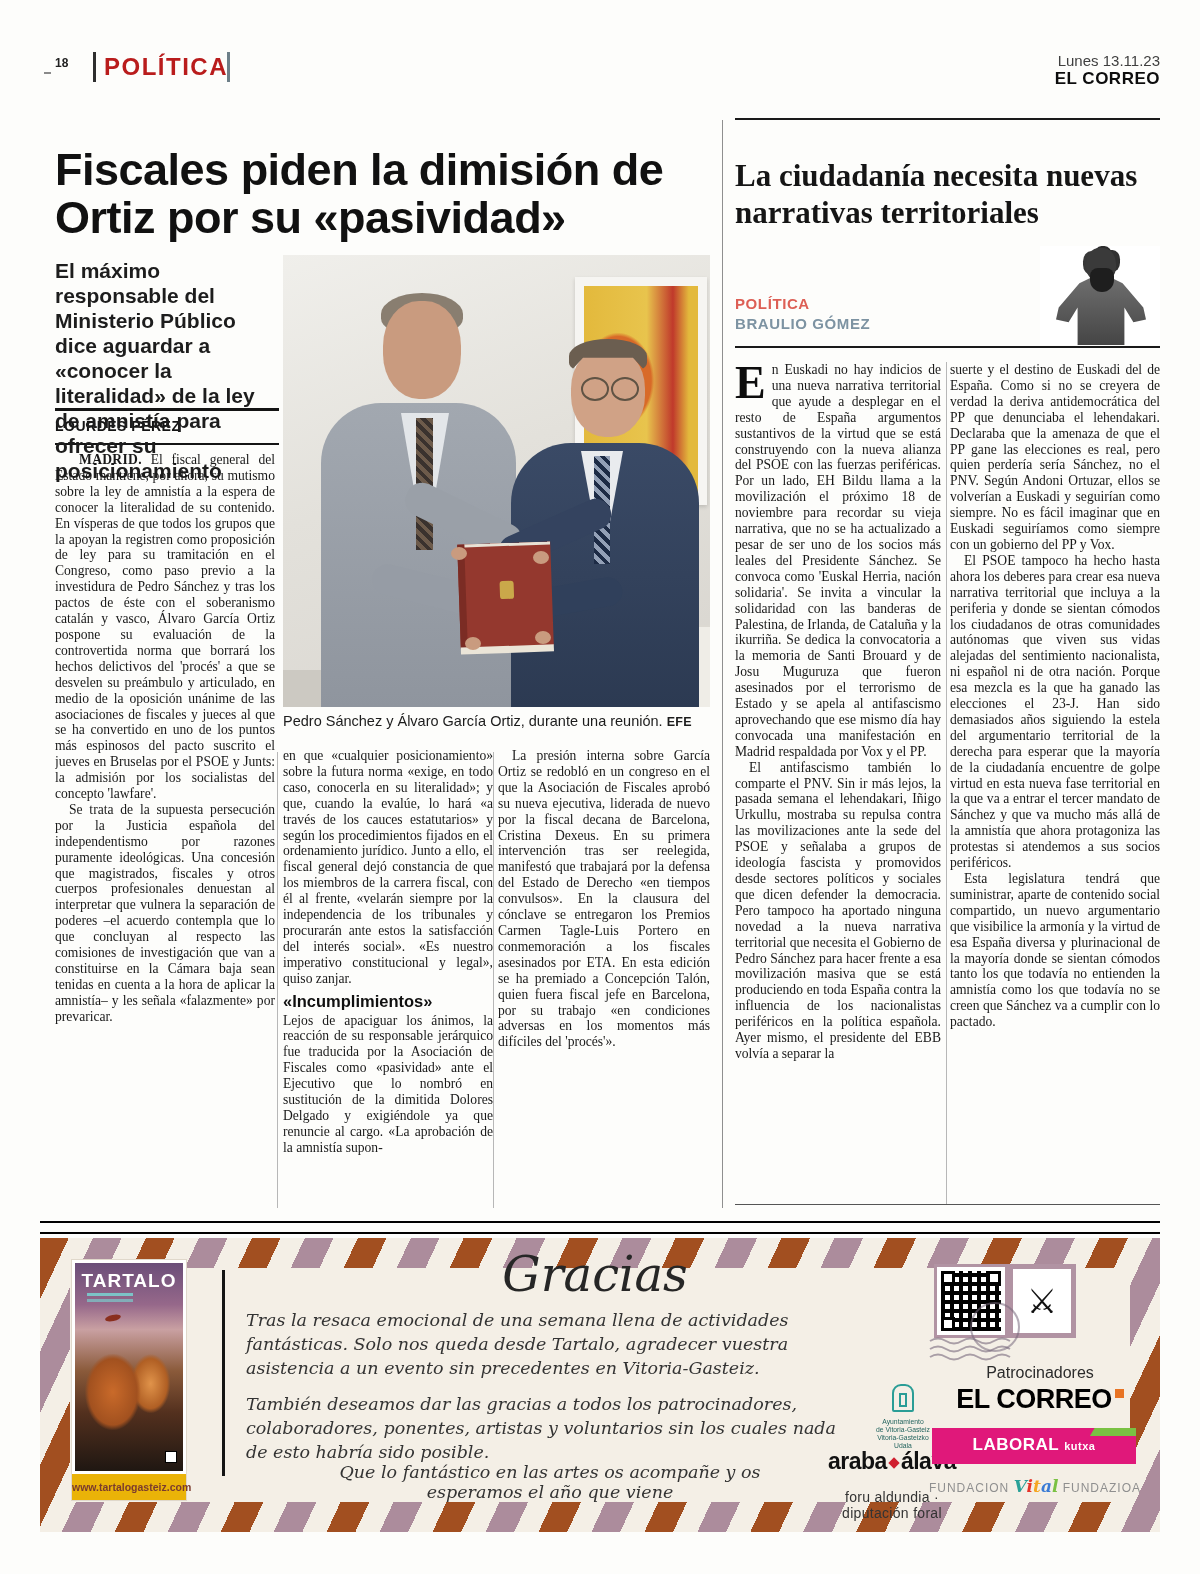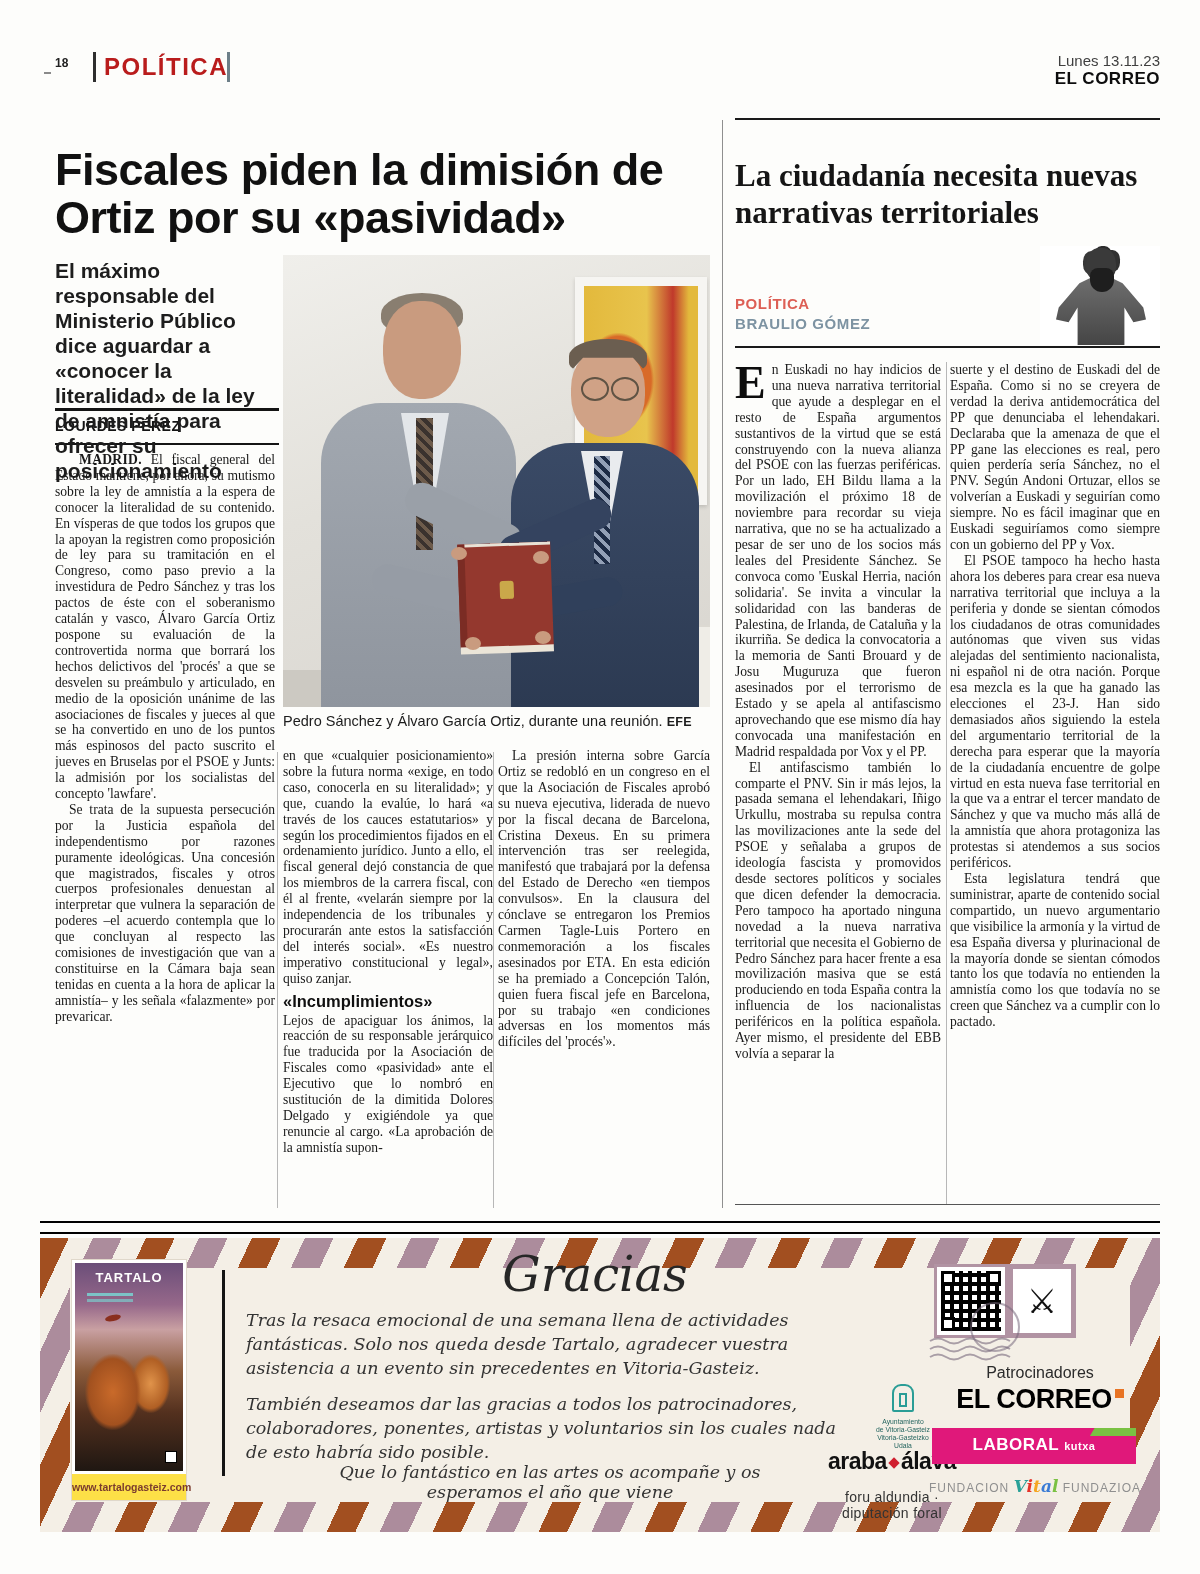--- a/index.html
+++ b/index.html
@@ -111,29 +111,29 @@
   .ad-p1{left:206px;top:70px;width:612px;font-size:17.5px;line-height:24px;color:#333;}
   .ad-p2{left:206px;top:154px;width:612px;font-size:17.5px;line-height:24px;color:#333;}
   .ad-p3{left:250px;top:224px;width:520px;text-align:center;font-size:17.5px;color:#333;}
   .ad-divider{left:182px;top:32px;width:3px;height:206px;background:#141414;}
 
   .poster{left:32px;top:22px;width:114px;height:240px;background:#fff;box-shadow:0 0 0 1px #e0d8cb;}
   .poster-art{position:absolute;left:3px;top:3px;width:108px;height:208px;overflow:hidden;background:
       radial-gradient(40px 55px at 35% 62%,#c96a2a 0%,#a2511f 60%,transparent 70%),
       radial-gradient(30px 45px at 70% 58%,#e0934a 0%,#b05f24 55%,transparent 66%),
       linear-gradient(180deg,#6b4e79 0%,#96688a 20%,#c9a0a2 32%,#8a5a3a 52%,#53301e 72%,#1f1712 100%);}
-  .poster-title{position:absolute;left:0;top:7px;width:100%;text-align:center;font-size:13px;font-weight:800;
+  .poster-title{position:absolute;left:0;top:7px;width:100%;text-align:center;font-size:19px;font-weight:800;
                 color:#fff;letter-spacing:1px;}
   .poster-sub{position:absolute;left:12px;top:30px;width:46px;height:3px;background:rgba(120,220,215,.8);
               box-shadow:0 6px 0 rgba(120,220,215,.6);}
   .poster-bird{position:absolute;left:30px;top:52px;width:16px;height:6px;background:#8a2f1e;border-radius:50%;transform:rotate(-12deg);}
   .poster-qr{position:absolute;right:6px;bottom:8px;width:12px;height:12px;background:#fff;
              box-shadow:2px 2px 0 -1px #000 inset,-2px -2px 0 -1px #000 inset;}
   .poster-url{position:absolute;left:0;bottom:0;width:100%;height:26px;line-height:26px;text-align:center;
-              font-size:10.5px;font-weight:bold;color:#7a3b2e;background:#fde047;}
+              font-size:10.5px;font-weight:bold;color:#7a3b2e;background:#eab308;}
 
   .qr{left:894px;top:26px;width:60px;height:60px;background:#fff;border:3px solid #b193a3;padding:4px;}
   .qr-pattern{width:60px;height:60px;background:
       repeating-linear-gradient(90deg,#000 0 4px,transparent 4px 9px),
       repeating-linear-gradient(0deg,#000 0 4px,#fff 4px 9px);position:relative;}
   .finder{position:absolute;width:8px;height:8px;border:3px solid #000;background:#fff;}
   .f1{left:0;top:0;} .f2{right:0;top:0;} .f3{left:0;bottom:0;}
   .stamp{left:968px;top:26px;width:58px;height:64px;background:#fff;border:5px solid #b193a3;
          text-align:center;line-height:64px;}
   .stamp-glyph{font-size:34px;color:#101010;}

